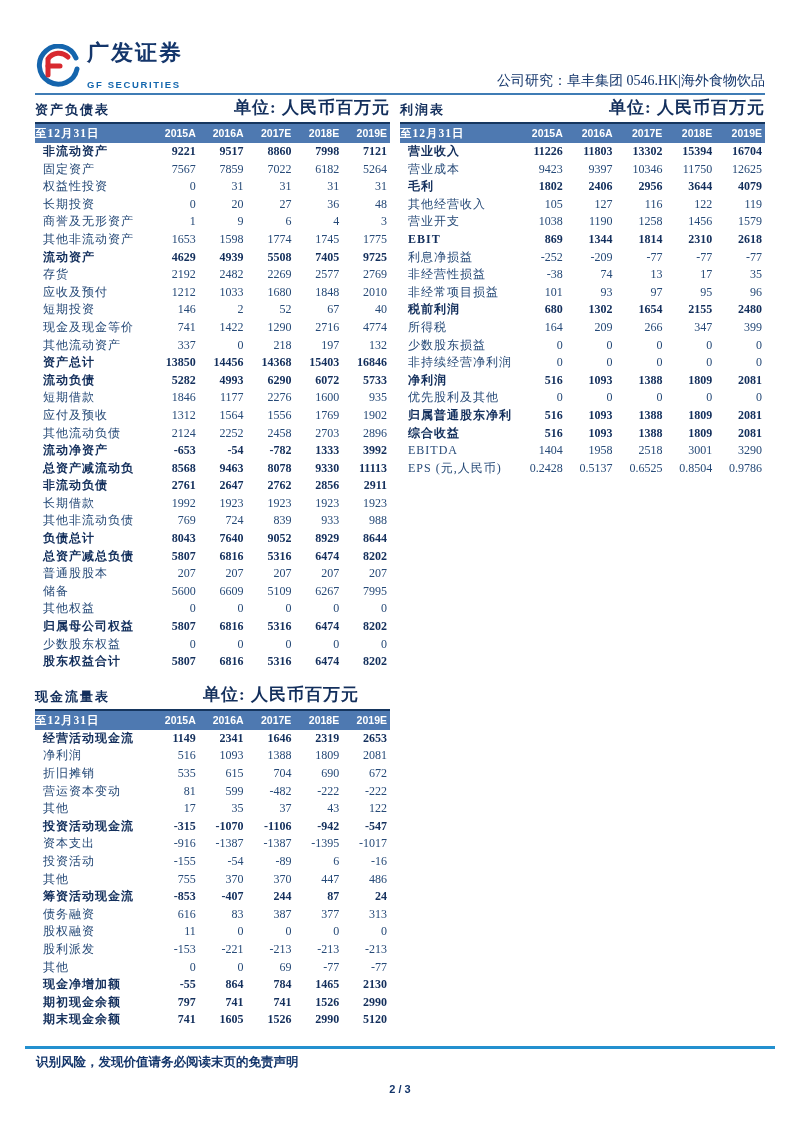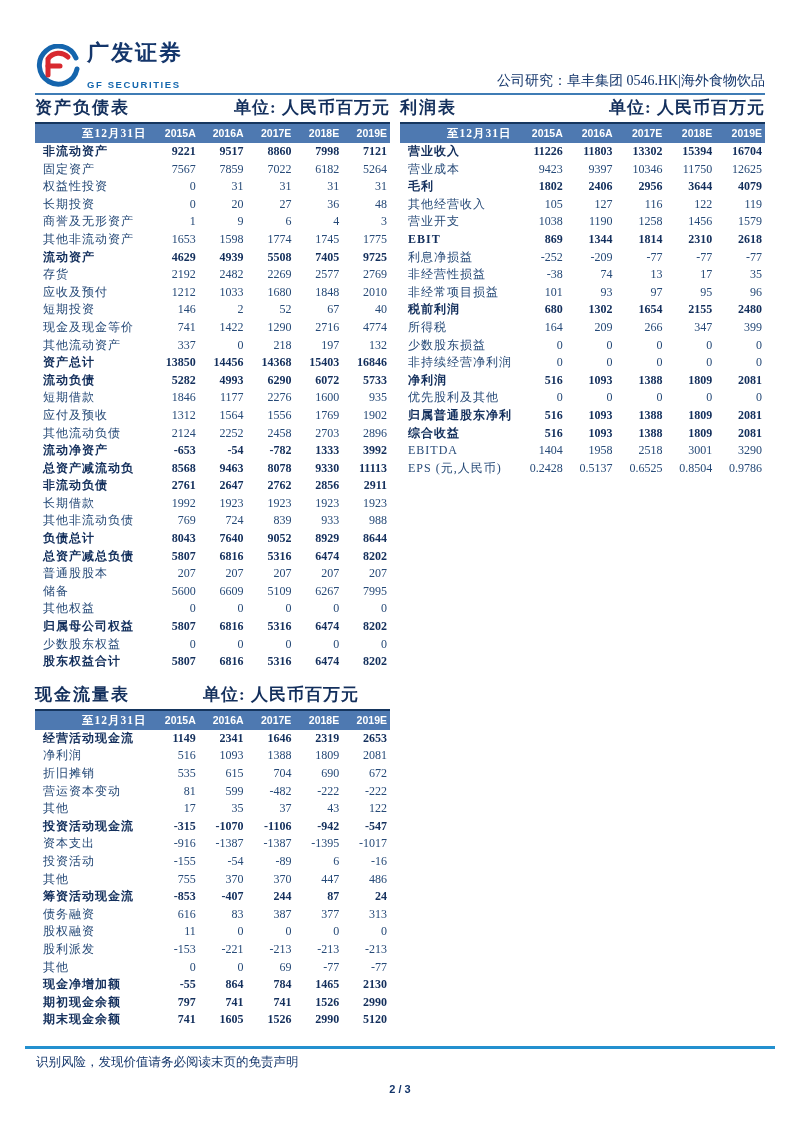--- a/index.html
+++ b/index.html
@@ -19,40 +19,40 @@
   .research-line { position:absolute; right:35px; top:72px; font-size:14px; font-weight:400; color:#14366b;margin-left:32px; }
   .top-rule { position:absolute; left:35px; right:35px; top:93px; height:2px; background:#3f7cb5; }
   
   .col-left  { position:absolute; left:35px;  top:100px; width:355px; }
   .col-right { position:absolute; left:400px; top:100px; width:365px; }
   
   .fin-table { width:100%; }
   .fin-table + .fin-table { margin-top:16px; }
   .table-title-row { position:relative; display:flex; justify-content:space-between;
     align-items:flex-end; height:22px; padding-bottom:3px; }
-  .table-title { font-size:17px; font-weight:bold; color:#132f5c; letter-spacing:2px; }
+  .table-title { font-size:13px; font-weight:bold; color:#132f5c; letter-spacing:2px; }
   .table-unit  { font-size:17px; font-weight:bold; color:#132f5c; letter-spacing:1px; }
   .table-unit.mid { position:absolute; left:168px; bottom:3px; }
   .table-head {
     display:grid; grid-template-columns:116px repeat(5,1fr);
     background:#4e79b1; border-top:2px solid #16365f;
     height:21px; line-height:19px; color:#ffffff; font-weight:bold; font-size:11.5px;
   }
-  .table-head .label { padding-left:5px; letter-spacing:1px;margin-left:42px; }
+  .table-head .label { letter-spacing:1px; }
   .table-head .num { text-align:right; padding-right:3px; font-family:"Liberation Sans",sans-serif; font-size:10.5px; }
   .trow {
     display:grid; grid-template-columns:116px repeat(5,1fr);
     height:17.6px; line-height:17.6px; font-size:12px;
   }
   .trow .label { padding-left:8px; letter-spacing:1px; white-space:nowrap; }
   .trow .num { text-align:right; padding-right:3px; }
   .trow.bold { font-weight:bold; color:#132f5c; }
   
   .footer-rule { position:absolute; left:25px; right:25px; top:1046px; height:3px; background:#2390cf; }
-  .disclaimer { position:absolute; left:36px; top:1054px; font-size:12.5px; font-weight:normal; color:#14366b;
+  .disclaimer { position:absolute; left:36px; top:1054px; font-size:12.5px; font-weight:bold; color:#14366b;
                 font-family:"Liberation Sans",sans-serif; }
   .page-num { position:absolute; left:0; right:0; top:1083px; text-align:center; font-size:11px;
               font-weight:bold; color:#14366b; font-family:"Liberation Sans",sans-serif; }
 </style>
 </head>
 <body>
 
 <div class="page">
 
   <div class="logo">

